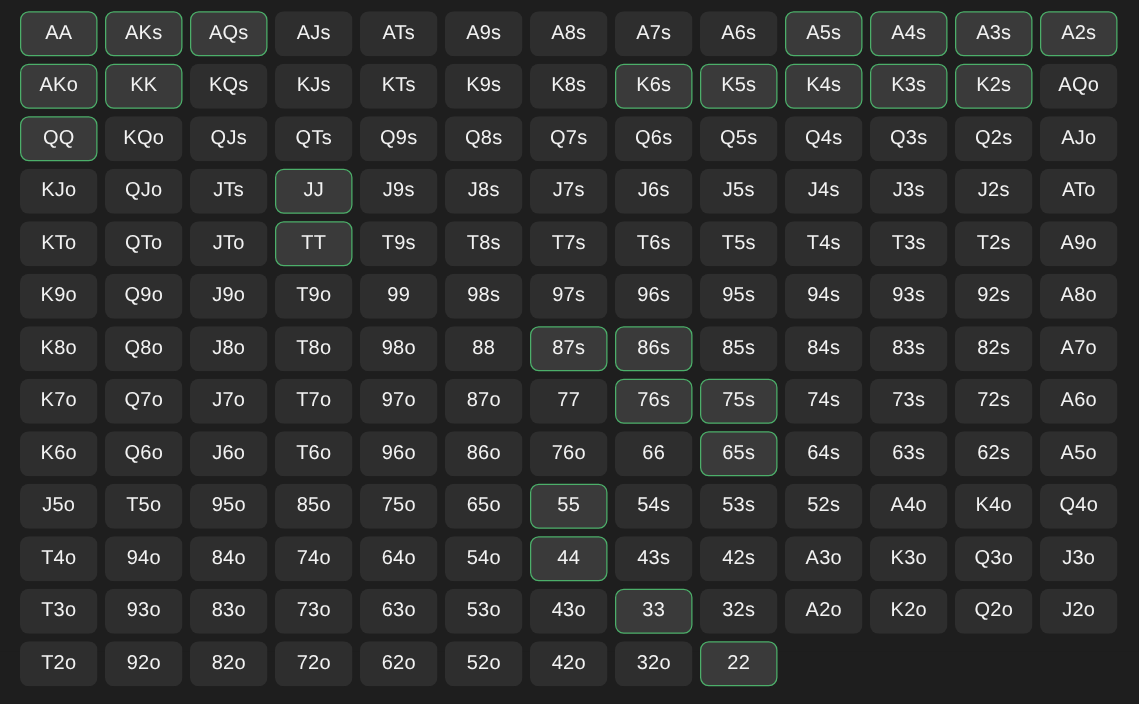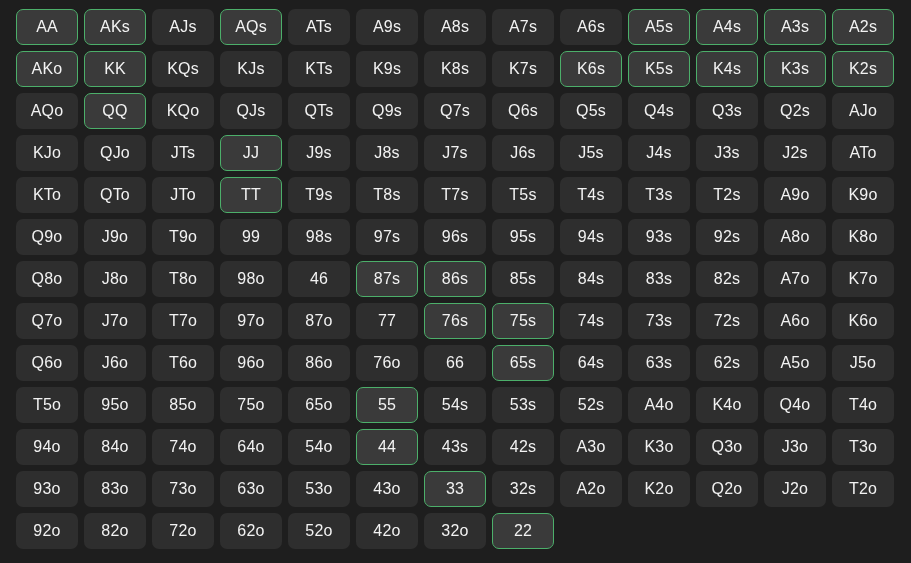--- a/index.html
+++ b/index.html
@@ -50,50 +50,50 @@
     border: 1px solid #4caf6a;
   }
 </style>
 </head>
 <body>
 
 <div id="range-matrix">
   <div class="matrix-grid">
       <div class="hand-cell selected">AA</div>
       <div class="hand-cell selected">AKs</div>
+      <div class="hand-cell selected">AQs</div>
       <div class="hand-cell">AJs</div>
-      <div class="hand-cell selected">AQs</div>
       <div class="hand-cell">ATs</div>
       <div class="hand-cell">A9s</div>
       <div class="hand-cell">A8s</div>
       <div class="hand-cell">A7s</div>
       <div class="hand-cell">A6s</div>
       <div class="hand-cell selected">A5s</div>
       <div class="hand-cell selected">A4s</div>
       <div class="hand-cell selected">A3s</div>
       <div class="hand-cell selected">A2s</div>
       <div class="hand-cell selected">AKo</div>
       <div class="hand-cell selected">KK</div>
       <div class="hand-cell">KQs</div>
       <div class="hand-cell">KJs</div>
       <div class="hand-cell">KTs</div>
       <div class="hand-cell">K9s</div>
       <div class="hand-cell">K8s</div>
-      <div class="hand-cell">K7s</div>
       <div class="hand-cell selected">K6s</div>
       <div class="hand-cell selected">K5s</div>
       <div class="hand-cell selected">K4s</div>
       <div class="hand-cell selected">K3s</div>
       <div class="hand-cell selected">K2s</div>
       <div class="hand-cell">AQo</div>
       <div class="hand-cell selected">QQ</div>
       <div class="hand-cell">KQo</div>
       <div class="hand-cell">QJs</div>
       <div class="hand-cell">QTs</div>
       <div class="hand-cell">Q9s</div>
+      <div class="hand-cell">Q8s</div>
       <div class="hand-cell">Q7s</div>
       <div class="hand-cell">Q6s</div>
       <div class="hand-cell">Q5s</div>
       <div class="hand-cell">Q4s</div>
       <div class="hand-cell">Q3s</div>
       <div class="hand-cell">Q2s</div>
       <div class="hand-cell">AJo</div>
       <div class="hand-cell">KJo</div>
       <div class="hand-cell">QJo</div>
       <div class="hand-cell">JTs</div>
@@ -107,20 +107,21 @@
       <div class="hand-cell">J3s</div>
       <div class="hand-cell">J2s</div>
       <div class="hand-cell">ATo</div>
       <div class="hand-cell">KTo</div>
       <div class="hand-cell">QTo</div>
       <div class="hand-cell">JTo</div>
       <div class="hand-cell selected">TT</div>
       <div class="hand-cell">T9s</div>
       <div class="hand-cell">T8s</div>
       <div class="hand-cell">T7s</div>
+      <div class="hand-cell">T6s</div>
       <div class="hand-cell">T5s</div>
       <div class="hand-cell">T4s</div>
       <div class="hand-cell">T3s</div>
       <div class="hand-cell">T2s</div>
       <div class="hand-cell">A9o</div>
       <div class="hand-cell">K9o</div>
       <div class="hand-cell">Q9o</div>
       <div class="hand-cell">J9o</div>
       <div class="hand-cell">T9o</div>
       <div class="hand-cell">99</div>
@@ -130,21 +131,21 @@
       <div class="hand-cell">95s</div>
       <div class="hand-cell">94s</div>
       <div class="hand-cell">93s</div>
       <div class="hand-cell">92s</div>
       <div class="hand-cell">A8o</div>
       <div class="hand-cell">K8o</div>
       <div class="hand-cell">Q8o</div>
       <div class="hand-cell">J8o</div>
       <div class="hand-cell">T8o</div>
       <div class="hand-cell">98o</div>
-      <div class="hand-cell">46</div>
+      <div class="hand-cell">88</div>
       <div class="hand-cell selected">87s</div>
       <div class="hand-cell selected">86s</div>
       <div class="hand-cell">85s</div>
       <div class="hand-cell">84s</div>
       <div class="hand-cell">83s</div>
       <div class="hand-cell">82s</div>
       <div class="hand-cell">A7o</div>
       <div class="hand-cell">K7o</div>
       <div class="hand-cell">Q7o</div>
       <div class="hand-cell">J7o</div>

